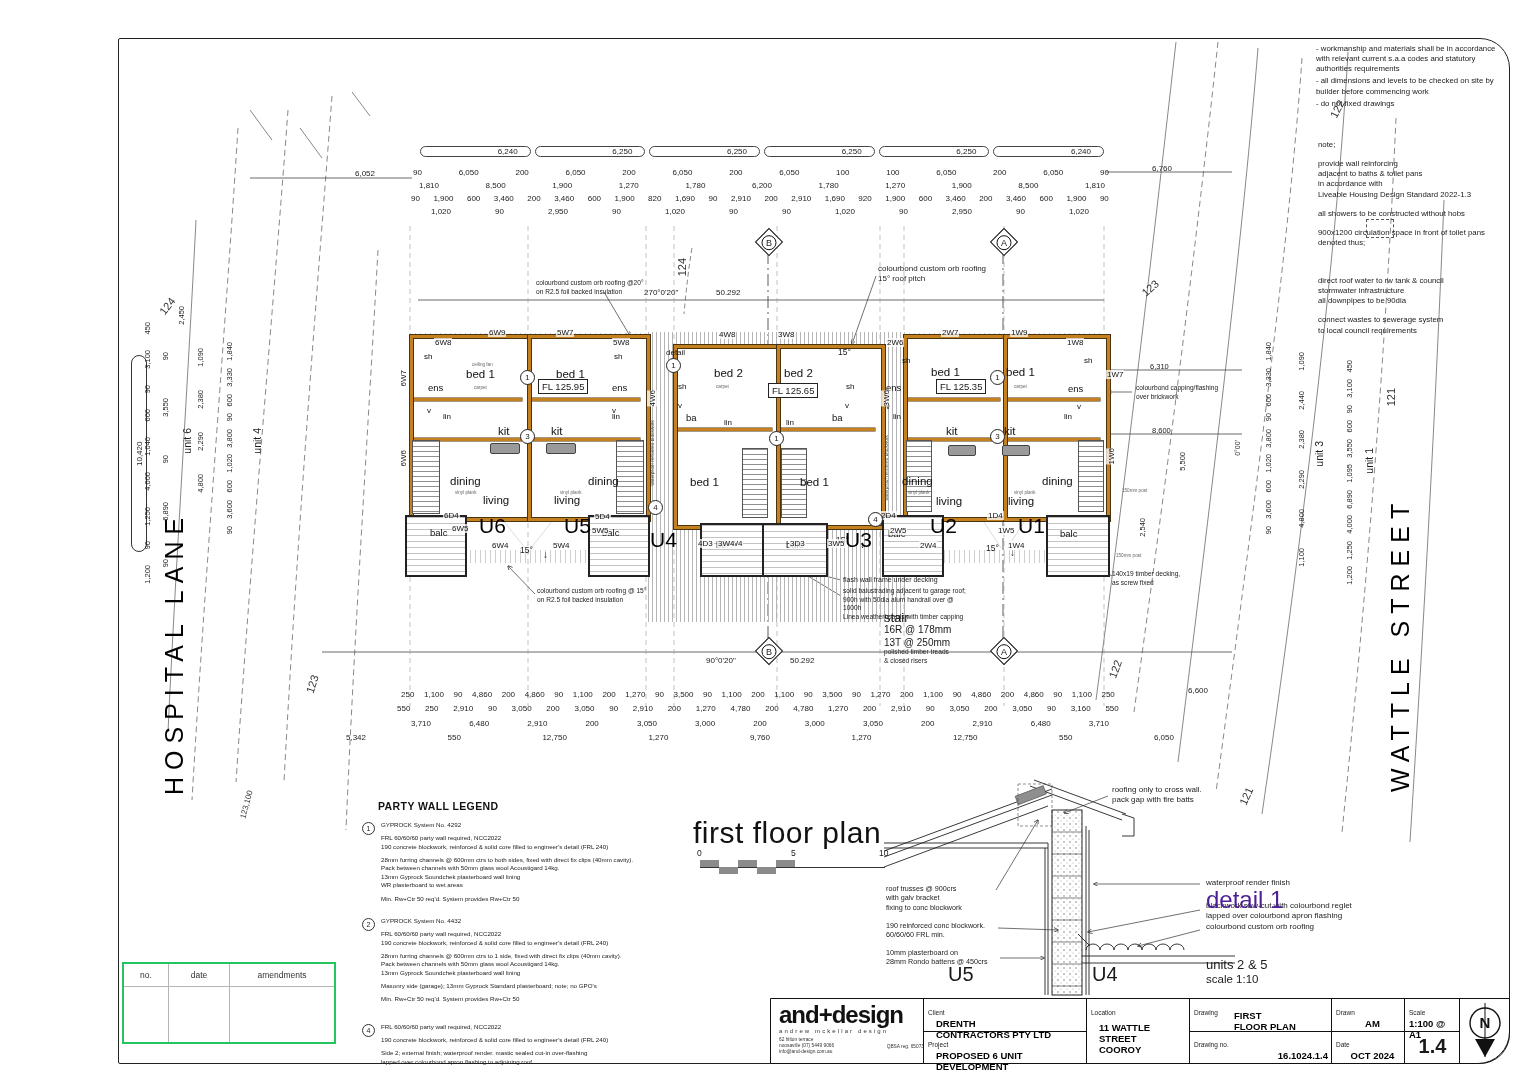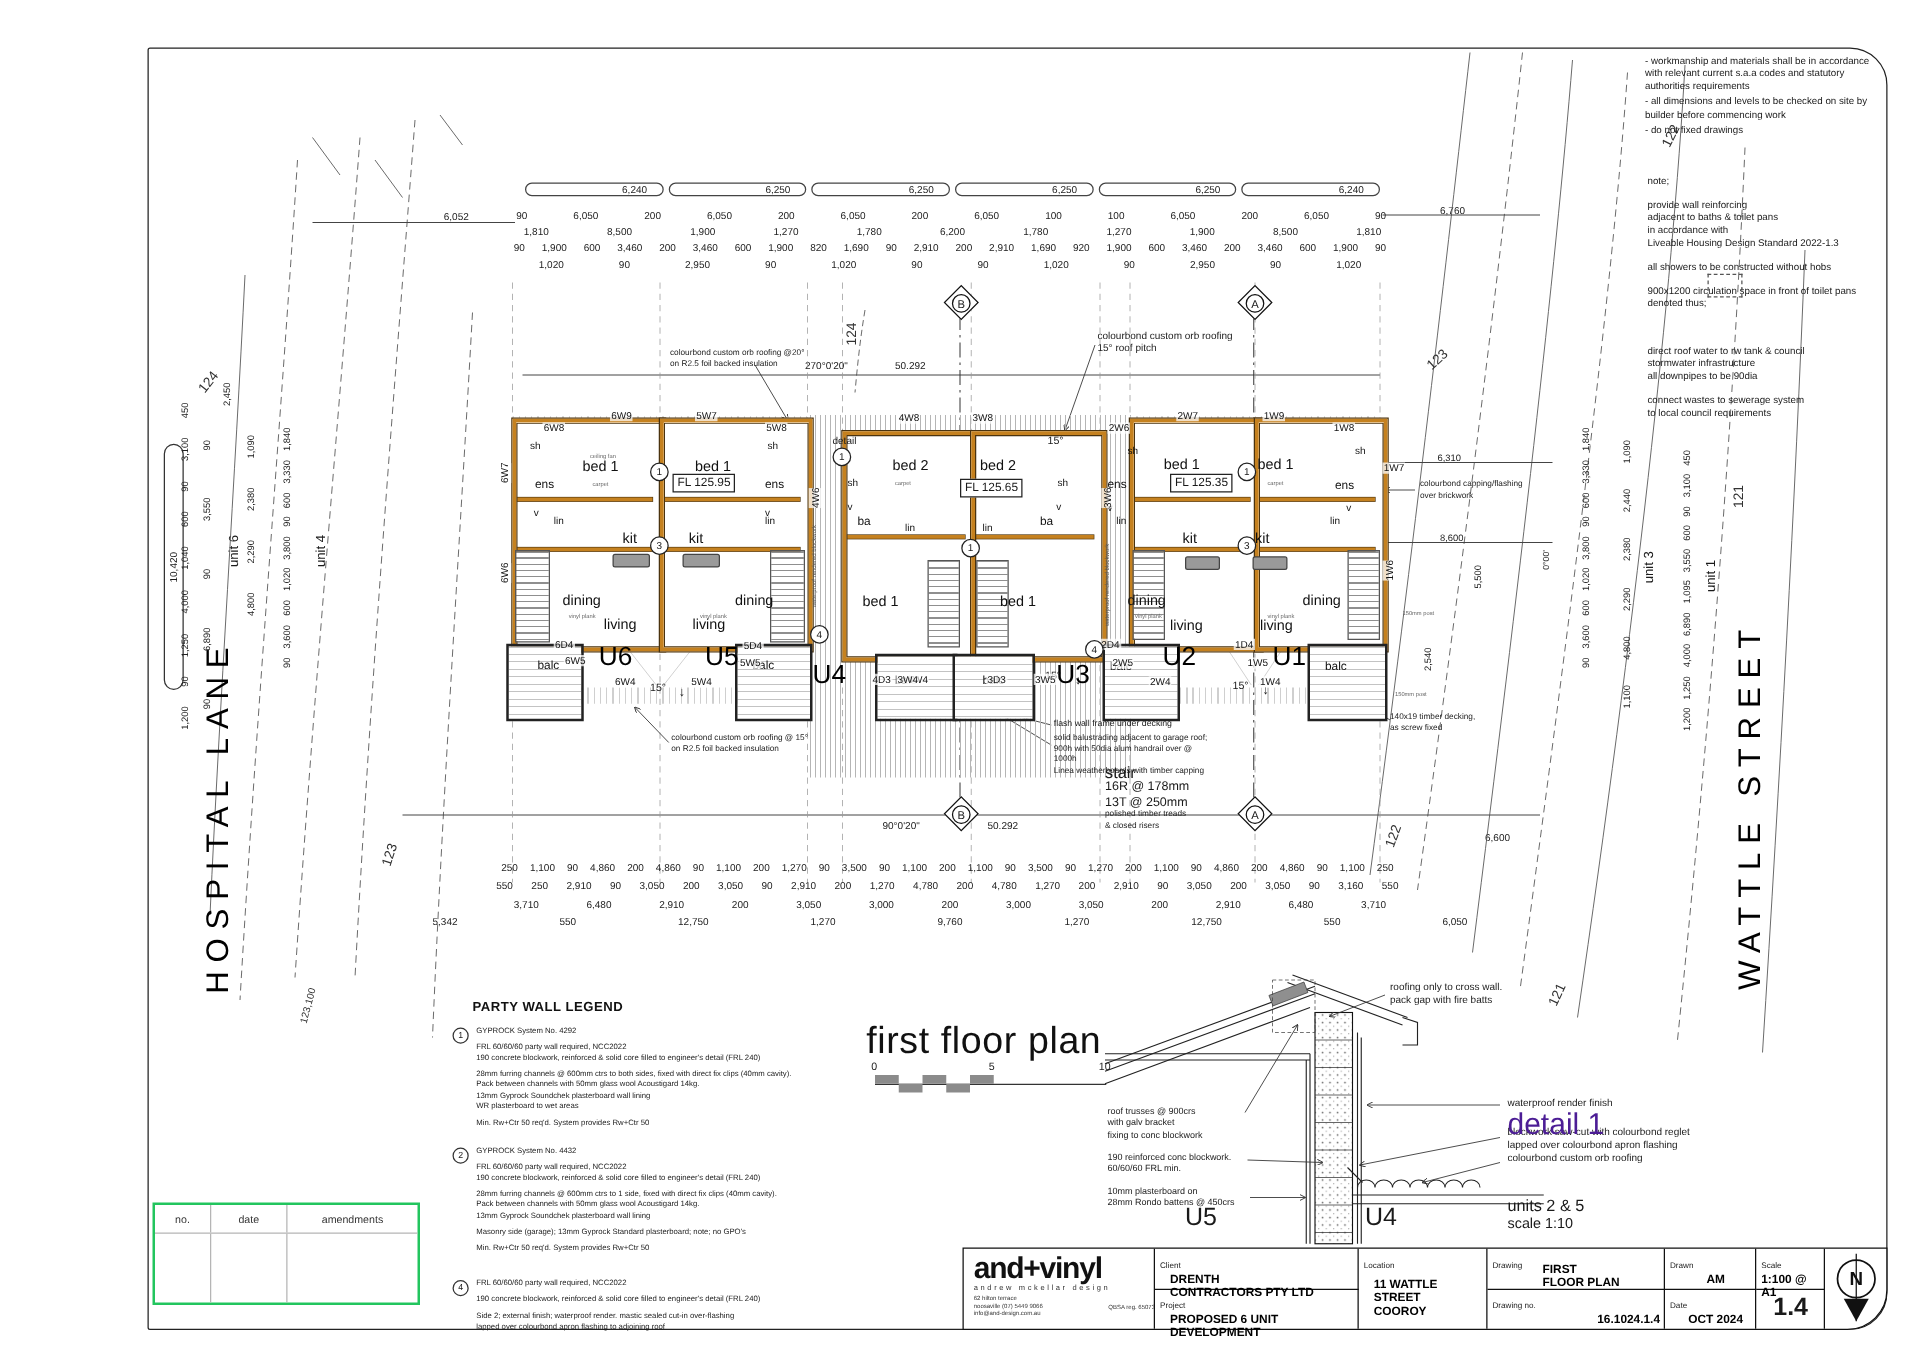--- a/index.html
+++ b/index.html
@@ -431,21 +431,21 @@
       <span>5,342</span>
       <span>550</span>
       <span>12,750</span>
       <span>1,270</span>
       <span>9,760</span>
       <span>1,270</span>
       <span>12,750</span>
       <span>550</span>
       <span>6,050</span>
     </div>
-  <span class="t" style="left:1188px;top:666px;font-size:8px">6,600</span>
+  <span class="t" style="left:1188px;top:686px;font-size:8px">6,600</span>
 
   <div class="pill vtx" style="left:131px;top:355px;width:14px;height:195px;font-size:8px">10,420</div>
   <span class="t vtx" style="left:177px;top:306px;font-size:7.5px">2,450</span>
   <div class="vcol" style="left:143px;top:322px;height:262px">
       <span class="vtx">450</span>
       <span class="vtx">3,100</span>
       <span class="vtx">90</span>
       <span class="vtx">600</span>
       <span class="vtx">1,040</span>
       <span class="vtx">4,000</span>
@@ -818,21 +818,21 @@
     </div>
     <div class="brow">
       <div class="c1"></div>
       <div class="c2"></div>
       <div class="c3"></div>
     </div>
   </div>
 
   <div class="tb">
     <div class="logo">
-      <div class="big">and+vinyl</div>
+      <div class="big">and+design</div>
       <div class="sub">andrew mckellar design</div>
       <div class="addr">62 hilton terrace
 noosaville  (07) 5449 9066
 info@and-design.com.au</div>
       <div class="reg">QBSA reg. 65073</div>
     </div>
     <div class="col" style="left:152px;width:163px">
       <div class="halfline"></div>
       <div class="cell" style="top:0;height:32px">
         <span class="lab">Client</span>

